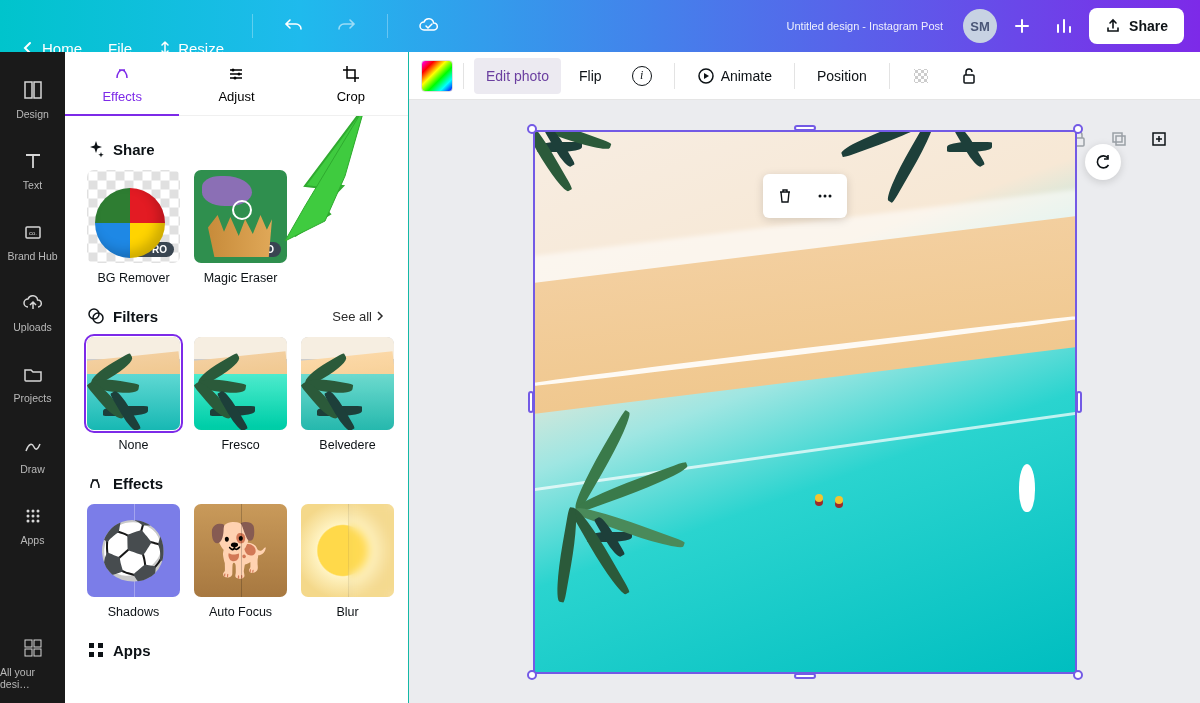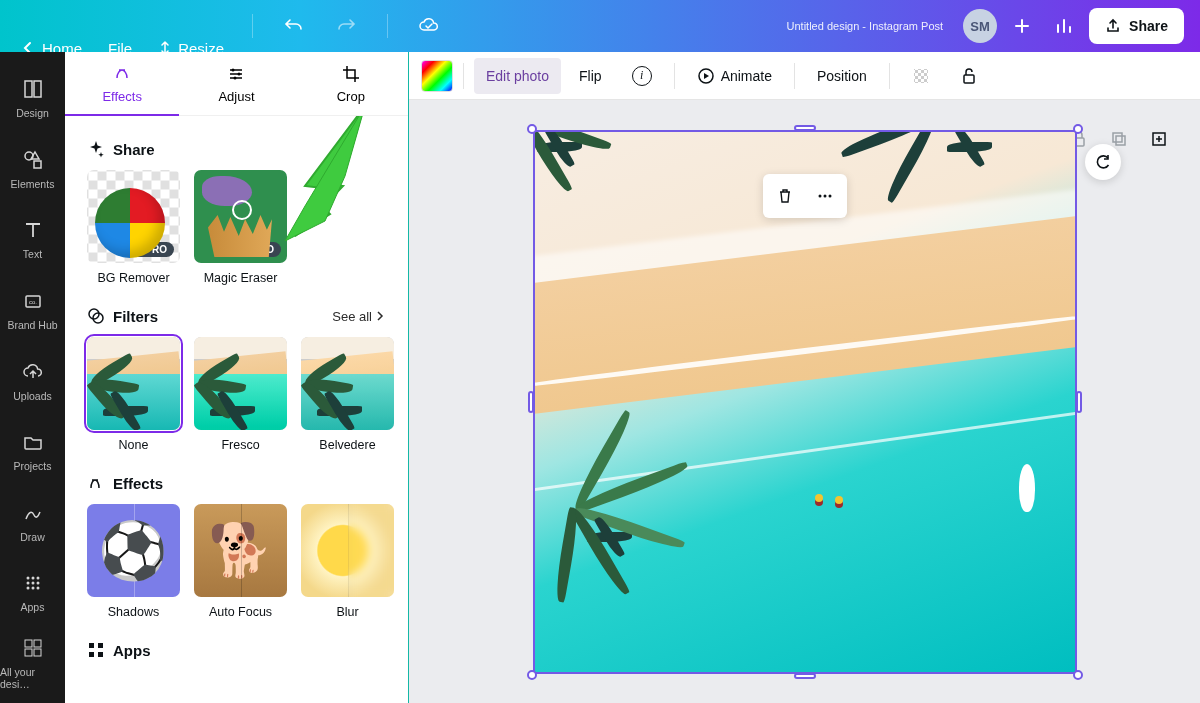--- a/index.html
+++ b/index.html
@@ -215,30 +215,20 @@
           <svg width="22" height="22" viewBox="0 0 22 22">
             <rect x="3" y="3" width="7" height="16" stroke="#d6d6d6" stroke-width="1.5" fill="none"></rect>
             <rect x="12" y="3" width="7" height="16" stroke="#d6d6d6" stroke-width="1.5" fill="none"></rect>
           </svg>
         </div>
       <span>Design</span>
     </div>
     <div class="nav-item">
       <div class="nav-icon">
           <svg width="22" height="22" viewBox="0 0 22 22">
-            <circle cx="7" cy="7" r="4" stroke="#d6d6d6" stroke-width="1.5" fill="none"></circle>
-            <rect x="12" y="12" width="7" height="7" stroke="#d6d6d6" stroke-width="1.5" fill="none"></rect>
-            <path d="M13 3l4 7h-8z" stroke="#d6d6d6" stroke-width="1.5" fill="none"></path>
-          </svg>
-        </div>
-      <span>Elements</span>
-    </div>
-    <div class="nav-item">
-      <div class="nav-icon">
-          <svg width="22" height="22" viewBox="0 0 22 22">
             <path d="M4 5h14M11 5v13" stroke="#d6d6d6" stroke-width="1.8"></path>
           </svg>
         </div>
       <span>Text</span>
     </div>
     <div class="nav-item">
       <div class="nav-icon">
           <svg width="22" height="22" viewBox="0 0 22 22">
             <rect x="4" y="6" width="14" height="11" rx="1" stroke="#d6d6d6" stroke-width="1.5" fill="none"></rect>
             <text x="11" y="14" font-size="6" fill="#d6d6d6" text-anchor="middle">co.</text>

